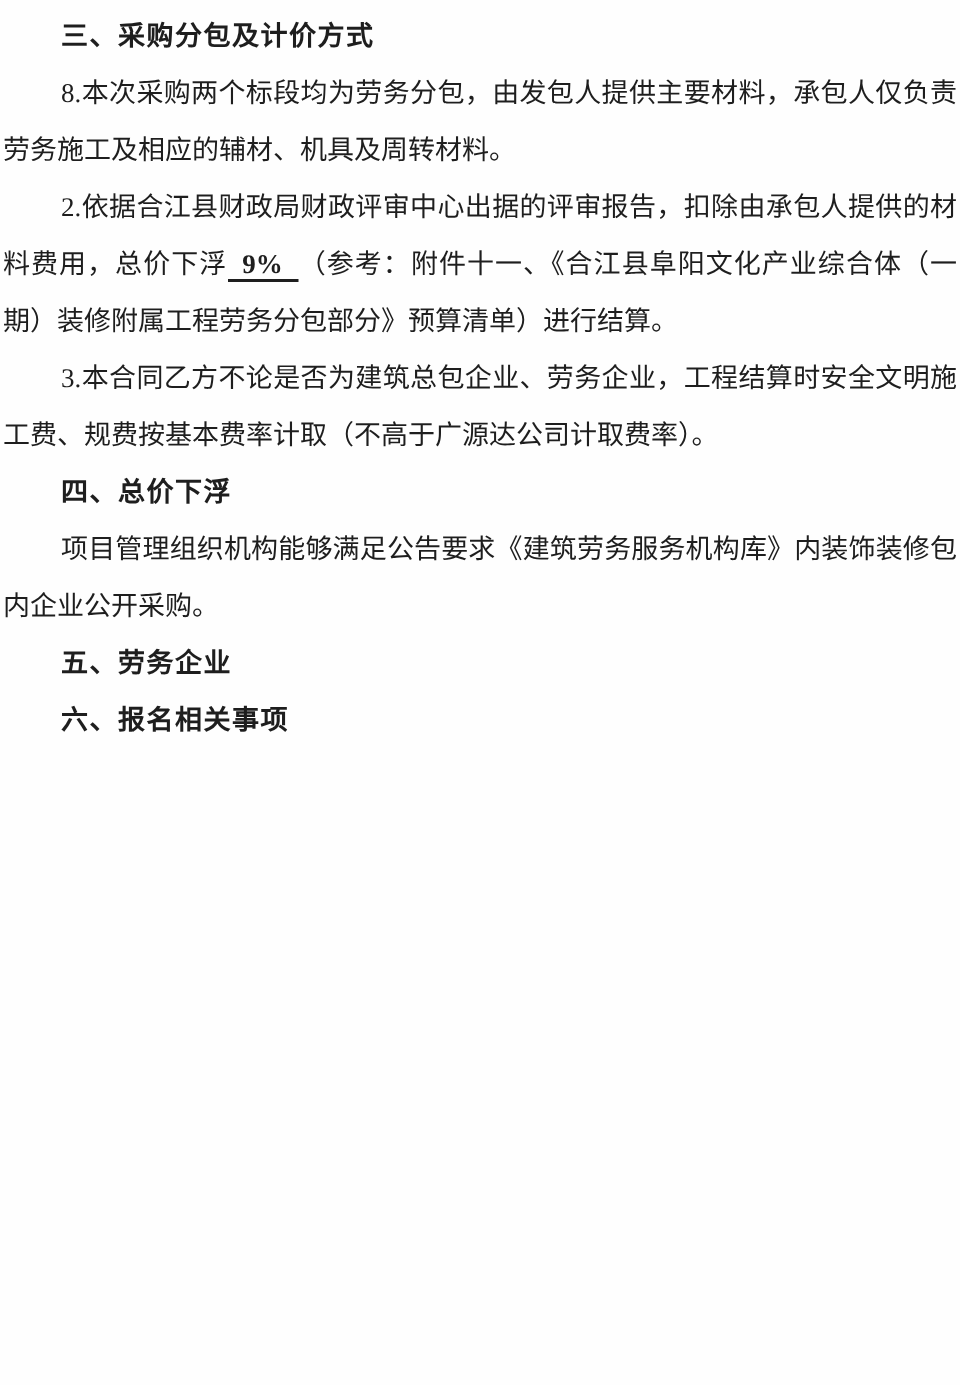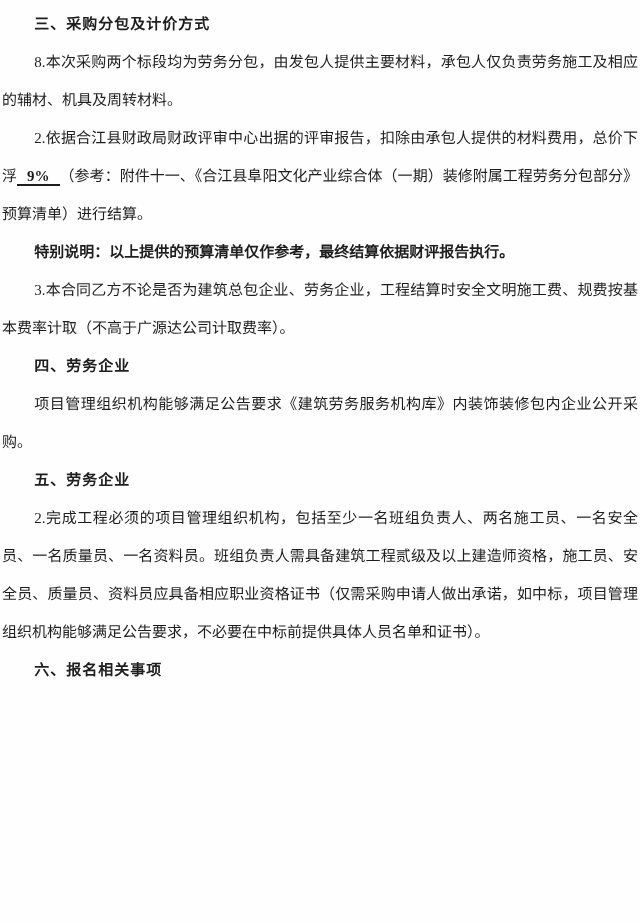--- a/index.html
+++ b/index.html
@@ -9,21 +9,21 @@
   }
   .page {
     position: relative;
     width: 640px;
     height: 923px;
     box-sizing: border-box;
     padding: 5px 2px 0 2px;
     background: #fefefe;
     color: #1e1e1e;
     font-family: "Liberation Serif", "DejaVu Serif", serif;
-    font-size: 15px;
+    font-size: 18px;
     line-height: 38px;
     overflow: hidden;
   }
   .page p {
     margin: 0;
     text-align: justify;
     text-justify: inter-character;
     text-indent: 2.15em;
   }
   .heading {
@@ -41,20 +41,18 @@
     white-space: nowrap;
   }
 </style>
 </head>
 <body>
 
 <div class="page">
   <p class="heading">三、采购分包及计价方式</p>
   <p>8.本次采购两个标段均为劳务分包，由发包人提供主要材料，承包人仅负责劳务施工及相应的辅材、机具及周转材料。</p>
   <p><span>2.依据合江县财政局财政评审中心出据的评审报告，扣除由承包人提供的材料费用，总价下浮</span><span class="discount">9%</span><span>（参考：附件十一、《合江县阜阳文化产业综合体（一期）装修附属工程劳务分包部分》预算清单）进行结算。</span></p>
-  <p class="note">特别说明：以上提供的预算清单仅作参考，最终结算依据财评报告执行。</p>
   <p>3.本合同乙方不论是否为建筑总包企业、劳务企业，工程结算时安全文明施工费、规费按基本费率计取（不高于广源达公司计取费率）。</p>
-  <p class="heading">四、劳务企业</p>
+  <p class="heading">四、总价下浮</p>
   <p>项目管理组织机构能够满足公告要求《建筑劳务服务机构库》内装饰装修包内企业公开采购。</p>
   <p class="heading">五、劳务企业</p>
-  <p>2.完成工程必须的项目管理组织机构，包括至少一名班组负责人、两名施工员、一名安全员、一名质量员、一名资料员。班组负责人需具备建筑工程贰级及以上建造师资格，施工员、安全员、质量员、资料员应具备相应职业资格证书（仅需采购申请人做出承诺，如中标，项目管理组织机构能够满足公告要求，不必要在中标前提供具体人员名单和证书）。</p>
   <p class="heading">六、报名相关事项</p>
 </div>
 
 </body></html>

